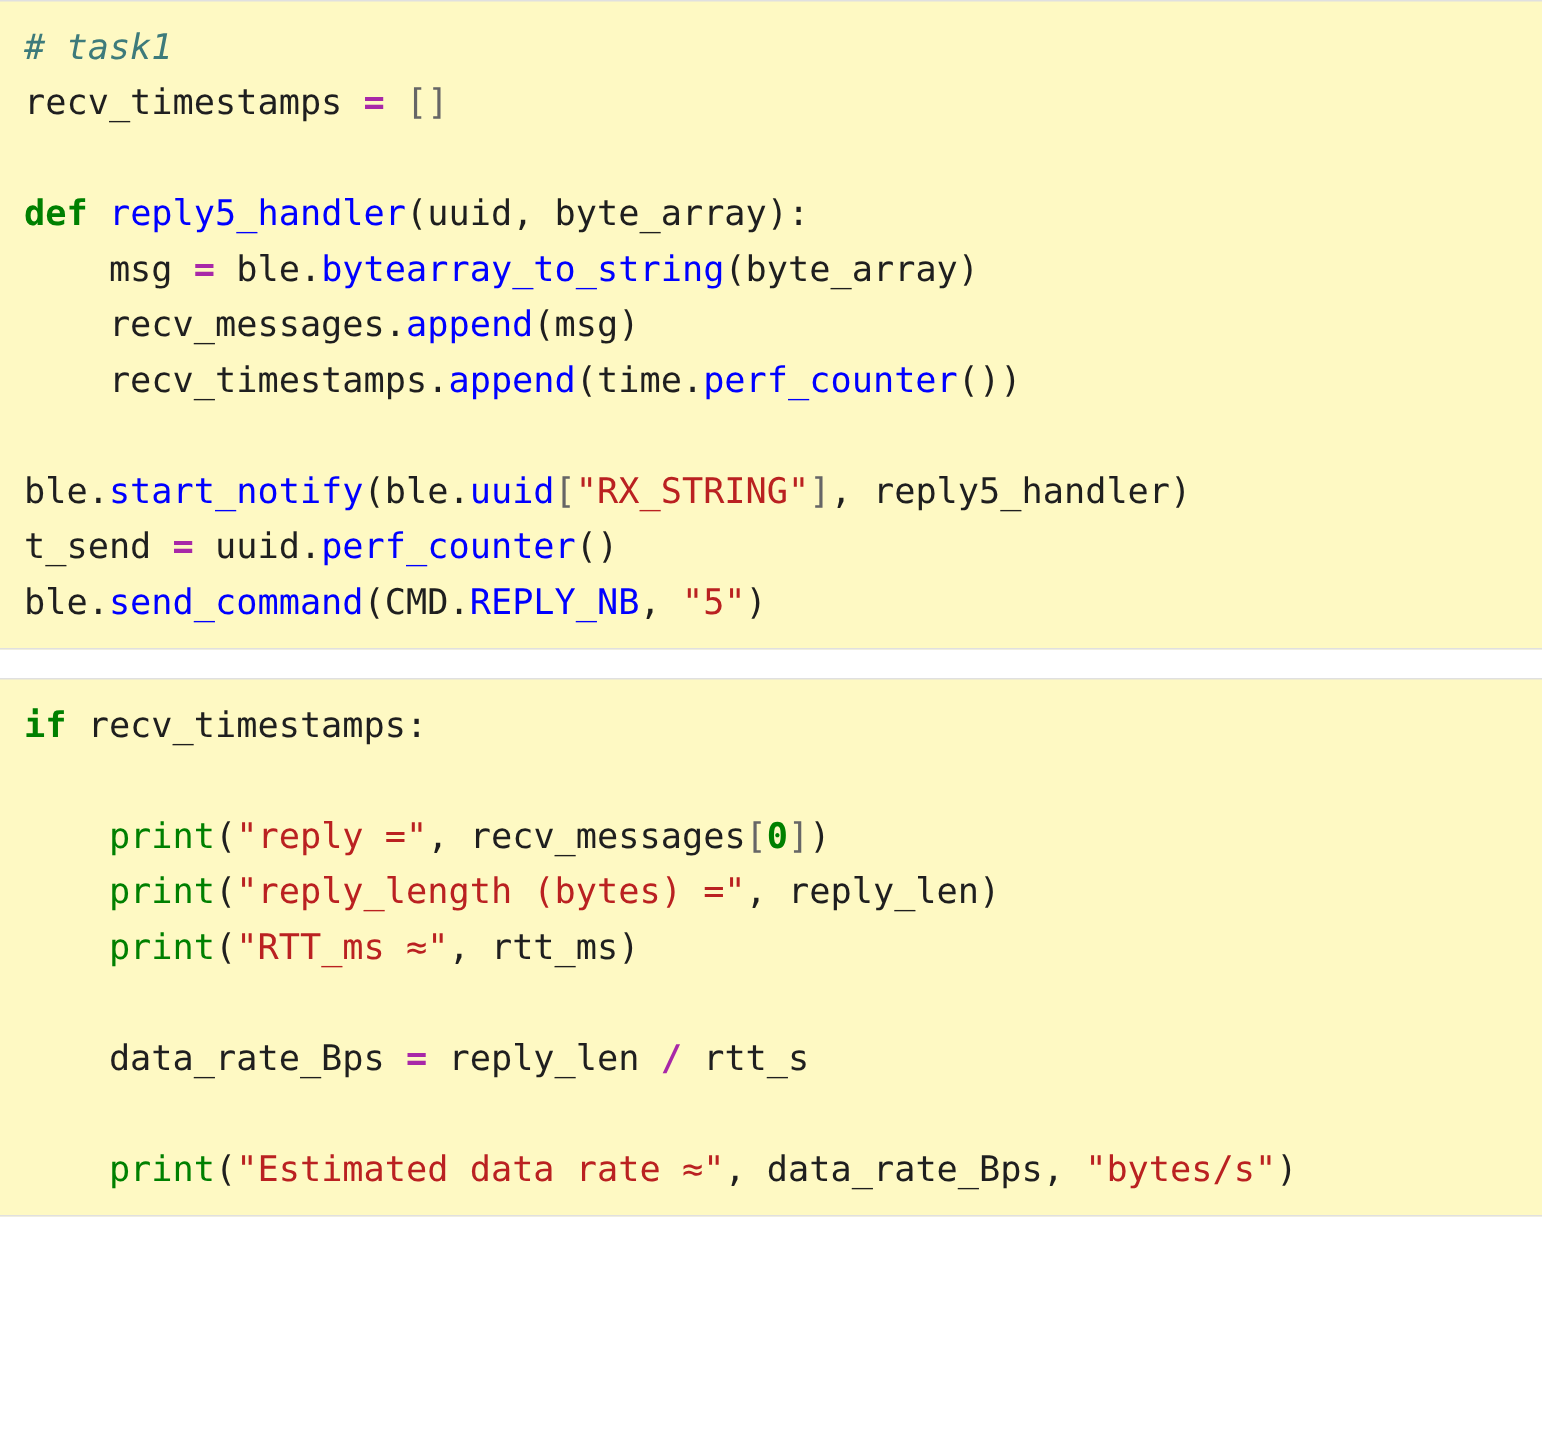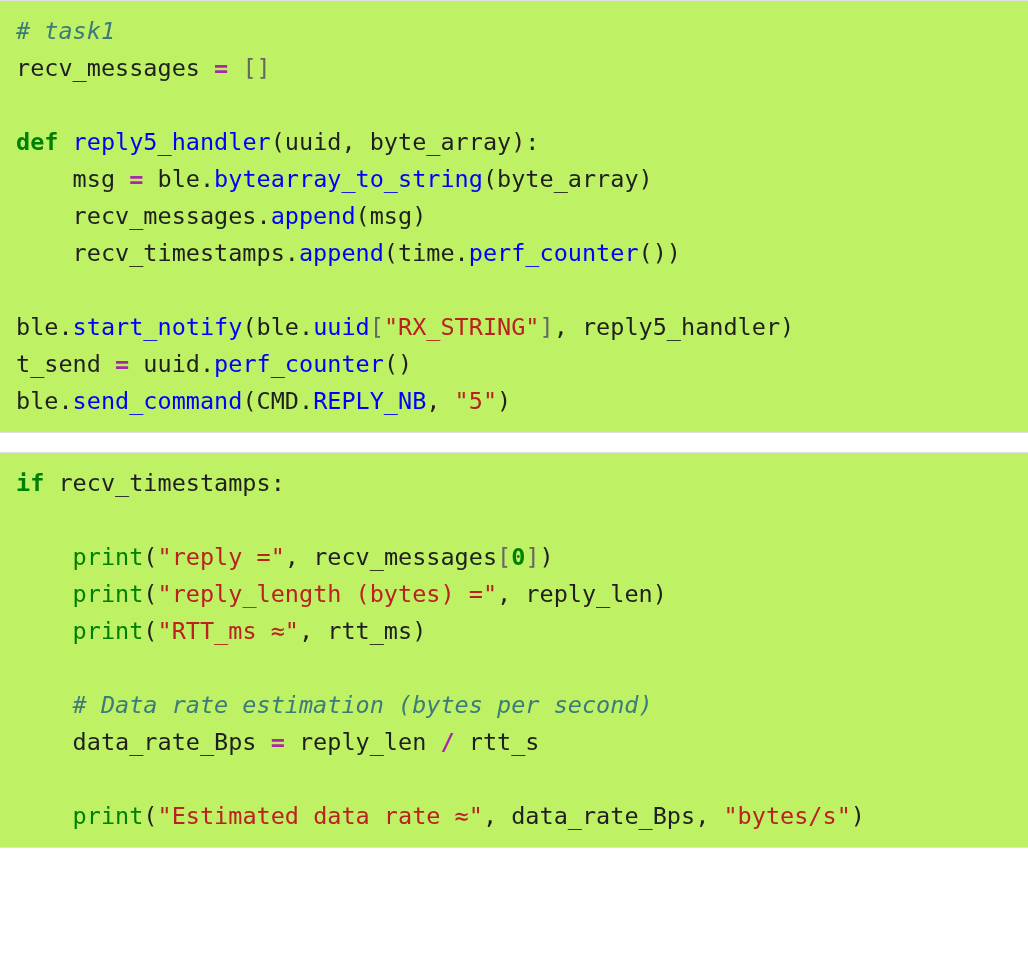--- a/index.html
+++ b/index.html
@@ -11,21 +11,21 @@
     width: 1028px;
     height: 966px;
     font-family: "DejaVu Sans Mono", "Liberation Mono", monospace;
     overflow: hidden;
   }
   .notebook {
     width: 1028px;
     box-sizing: border-box;
   }
   .cell {
-    background: #bef264;
+    background: #fef9c3;
     border: 1px solid #e0e0e0;
     border-left: none;
     border-right: none;
     box-sizing: border-box;
     padding: 12px 0 12px 16px;
     margin: 0;
   }
   .cell + .cell {
     margin-top: 19px;
   }
@@ -54,39 +54,38 @@
   .p  { color: #666666; }                               
   .t  { color: #1f1f1f; }                               
 </style>
 </head>
 <body>
 
 <div class="notebook">
   <div class="cell">
     <div class="cell-inner">
         <div class="line"><span class="c"># task1</span></div>
-        <div class="line"><span class="t">recv_messages </span><span class="op">=</span><span class="t"> </span><span class="p">[]</span></div>
+        <div class="line"><span class="t">recv_timestamps </span><span class="op">=</span><span class="t"> </span><span class="p">[]</span></div>
         <div class="line blank"> </div>
         <div class="line"><span class="k">def</span><span class="t"> </span><span class="fn">reply5_handler</span><span class="t">(uuid, byte_array):</span></div>
         <div class="line"><span class="t">    </span><span class="t">msg </span><span class="op">=</span><span class="t"> ble.</span><span class="fn">bytearray_to_string</span><span class="t">(byte_array)</span></div>
         <div class="line"><span class="t">    </span><span class="t">recv_messages.</span><span class="fn">append</span><span class="t">(msg)</span></div>
         <div class="line"><span class="t">    </span><span class="t">recv_timestamps.</span><span class="fn">append</span><span class="t">(time.</span><span class="fn">perf_counter</span><span class="t">())</span></div>
         <div class="line blank"> </div>
         <div class="line"><span class="t">ble.</span><span class="fn">start_notify</span><span class="t">(ble.</span><span class="fn">uuid</span><span class="p">[</span><span class="s">"RX_STRING"</span><span class="p">]</span><span class="t">, reply5_handler)</span></div>
         <div class="line"><span class="t">t_send </span><span class="op">=</span><span class="t"> uuid.</span><span class="fn">perf_counter</span><span class="t">()</span></div>
         <div class="line"><span class="t">ble.</span><span class="fn">send_command</span><span class="t">(CMD.</span><span class="fn">REPLY_NB</span><span class="t">, </span><span class="s">"5"</span><span class="t">)</span></div>
       </div>
   </div>
   <div class="cell">
     <div class="cell-inner">
         <div class="line"><span class="k">if</span><span class="t"> recv_timestamps:</span></div>
         <div class="line blank"> </div>
         <div class="line"><span class="t">    </span><span class="nb">print</span><span class="t">(</span><span class="s">"reply ="</span><span class="t">, recv_messages</span><span class="p">[</span><span class="n">0</span><span class="p">]</span><span class="t">)</span></div>
         <div class="line"><span class="t">    </span><span class="nb">print</span><span class="t">(</span><span class="s">"reply_length (bytes) ="</span><span class="t">, reply_len)</span></div>
         <div class="line"><span class="t">    </span><span class="nb">print</span><span class="t">(</span><span class="s">"RTT_ms ≈"</span><span class="t">, rtt_ms)</span></div>
         <div class="line blank"> </div>
-        <div class="line"><span class="t">    </span><span class="c"># Data rate estimation (bytes per second)</span></div>
         <div class="line"><span class="t">    </span><span class="t">data_rate_Bps </span><span class="op">=</span><span class="t"> reply_len </span><span class="op">/</span><span class="t"> rtt_s</span></div>
         <div class="line blank"> </div>
         <div class="line"><span class="t">    </span><span class="nb">print</span><span class="t">(</span><span class="s">"Estimated data rate ≈"</span><span class="t">, data_rate_Bps, </span><span class="s">"bytes/s"</span><span class="t">)</span></div>
       </div>
   </div>
 </div>
 
 </body></html>

